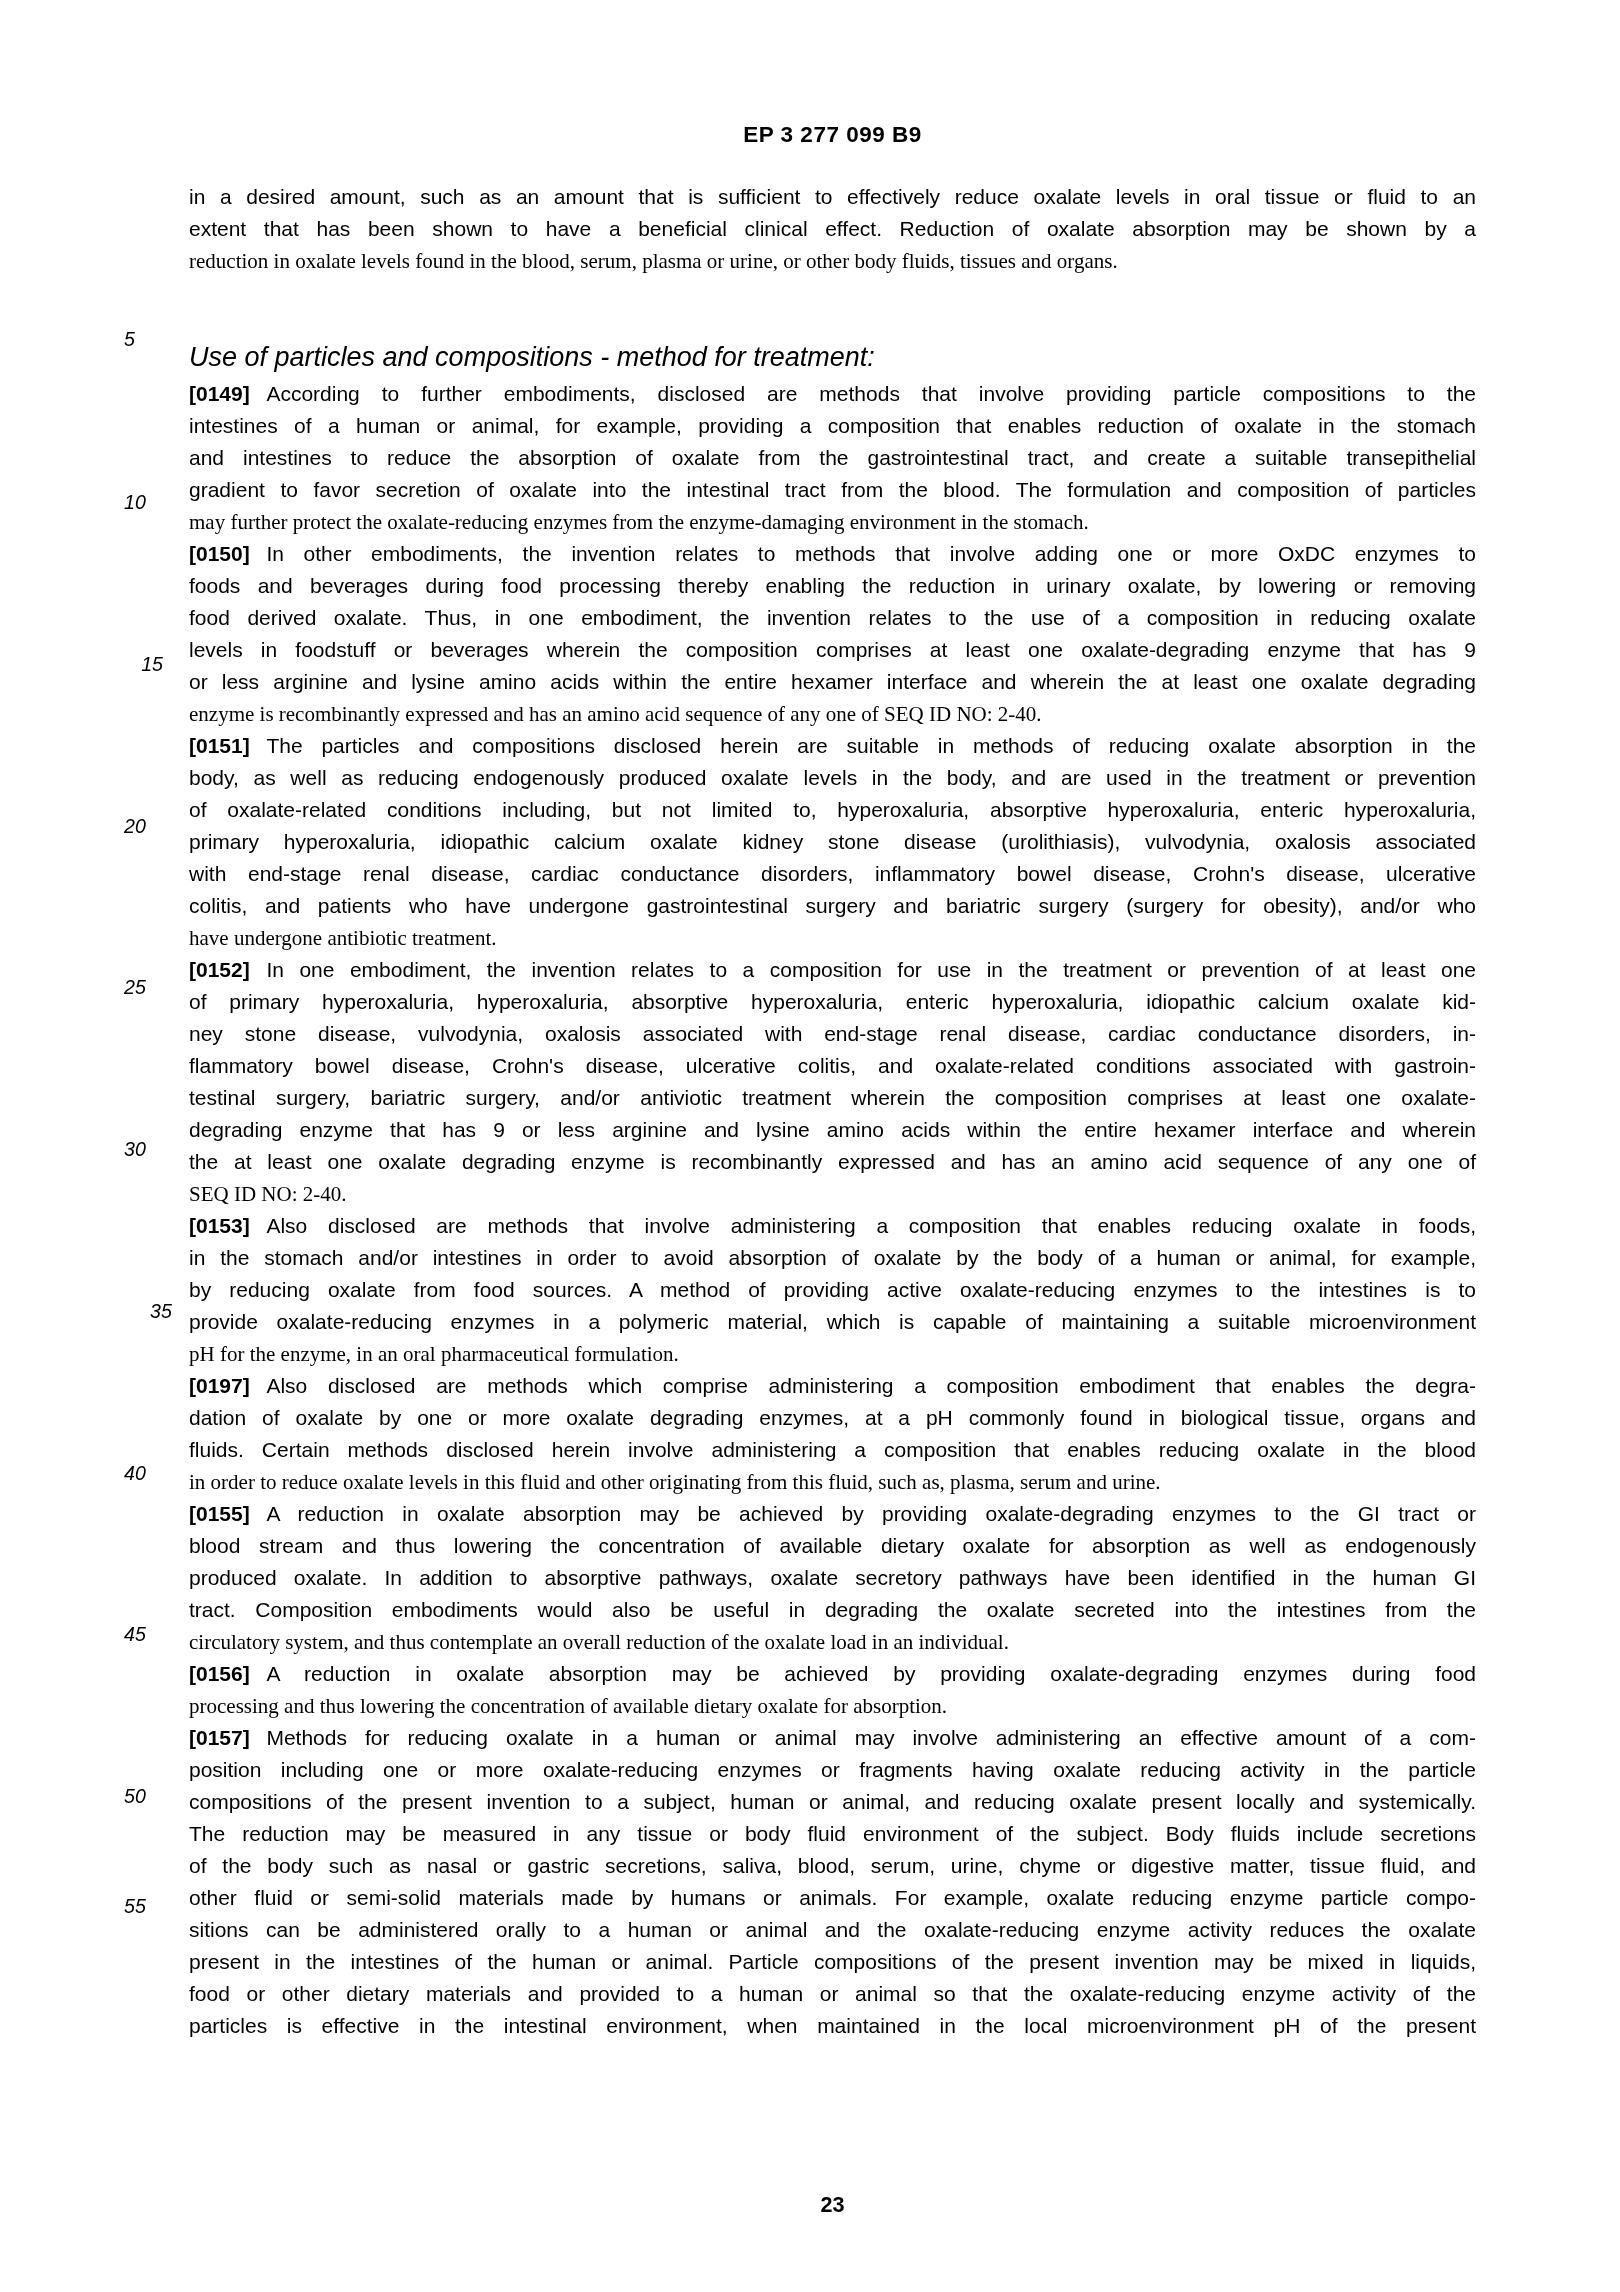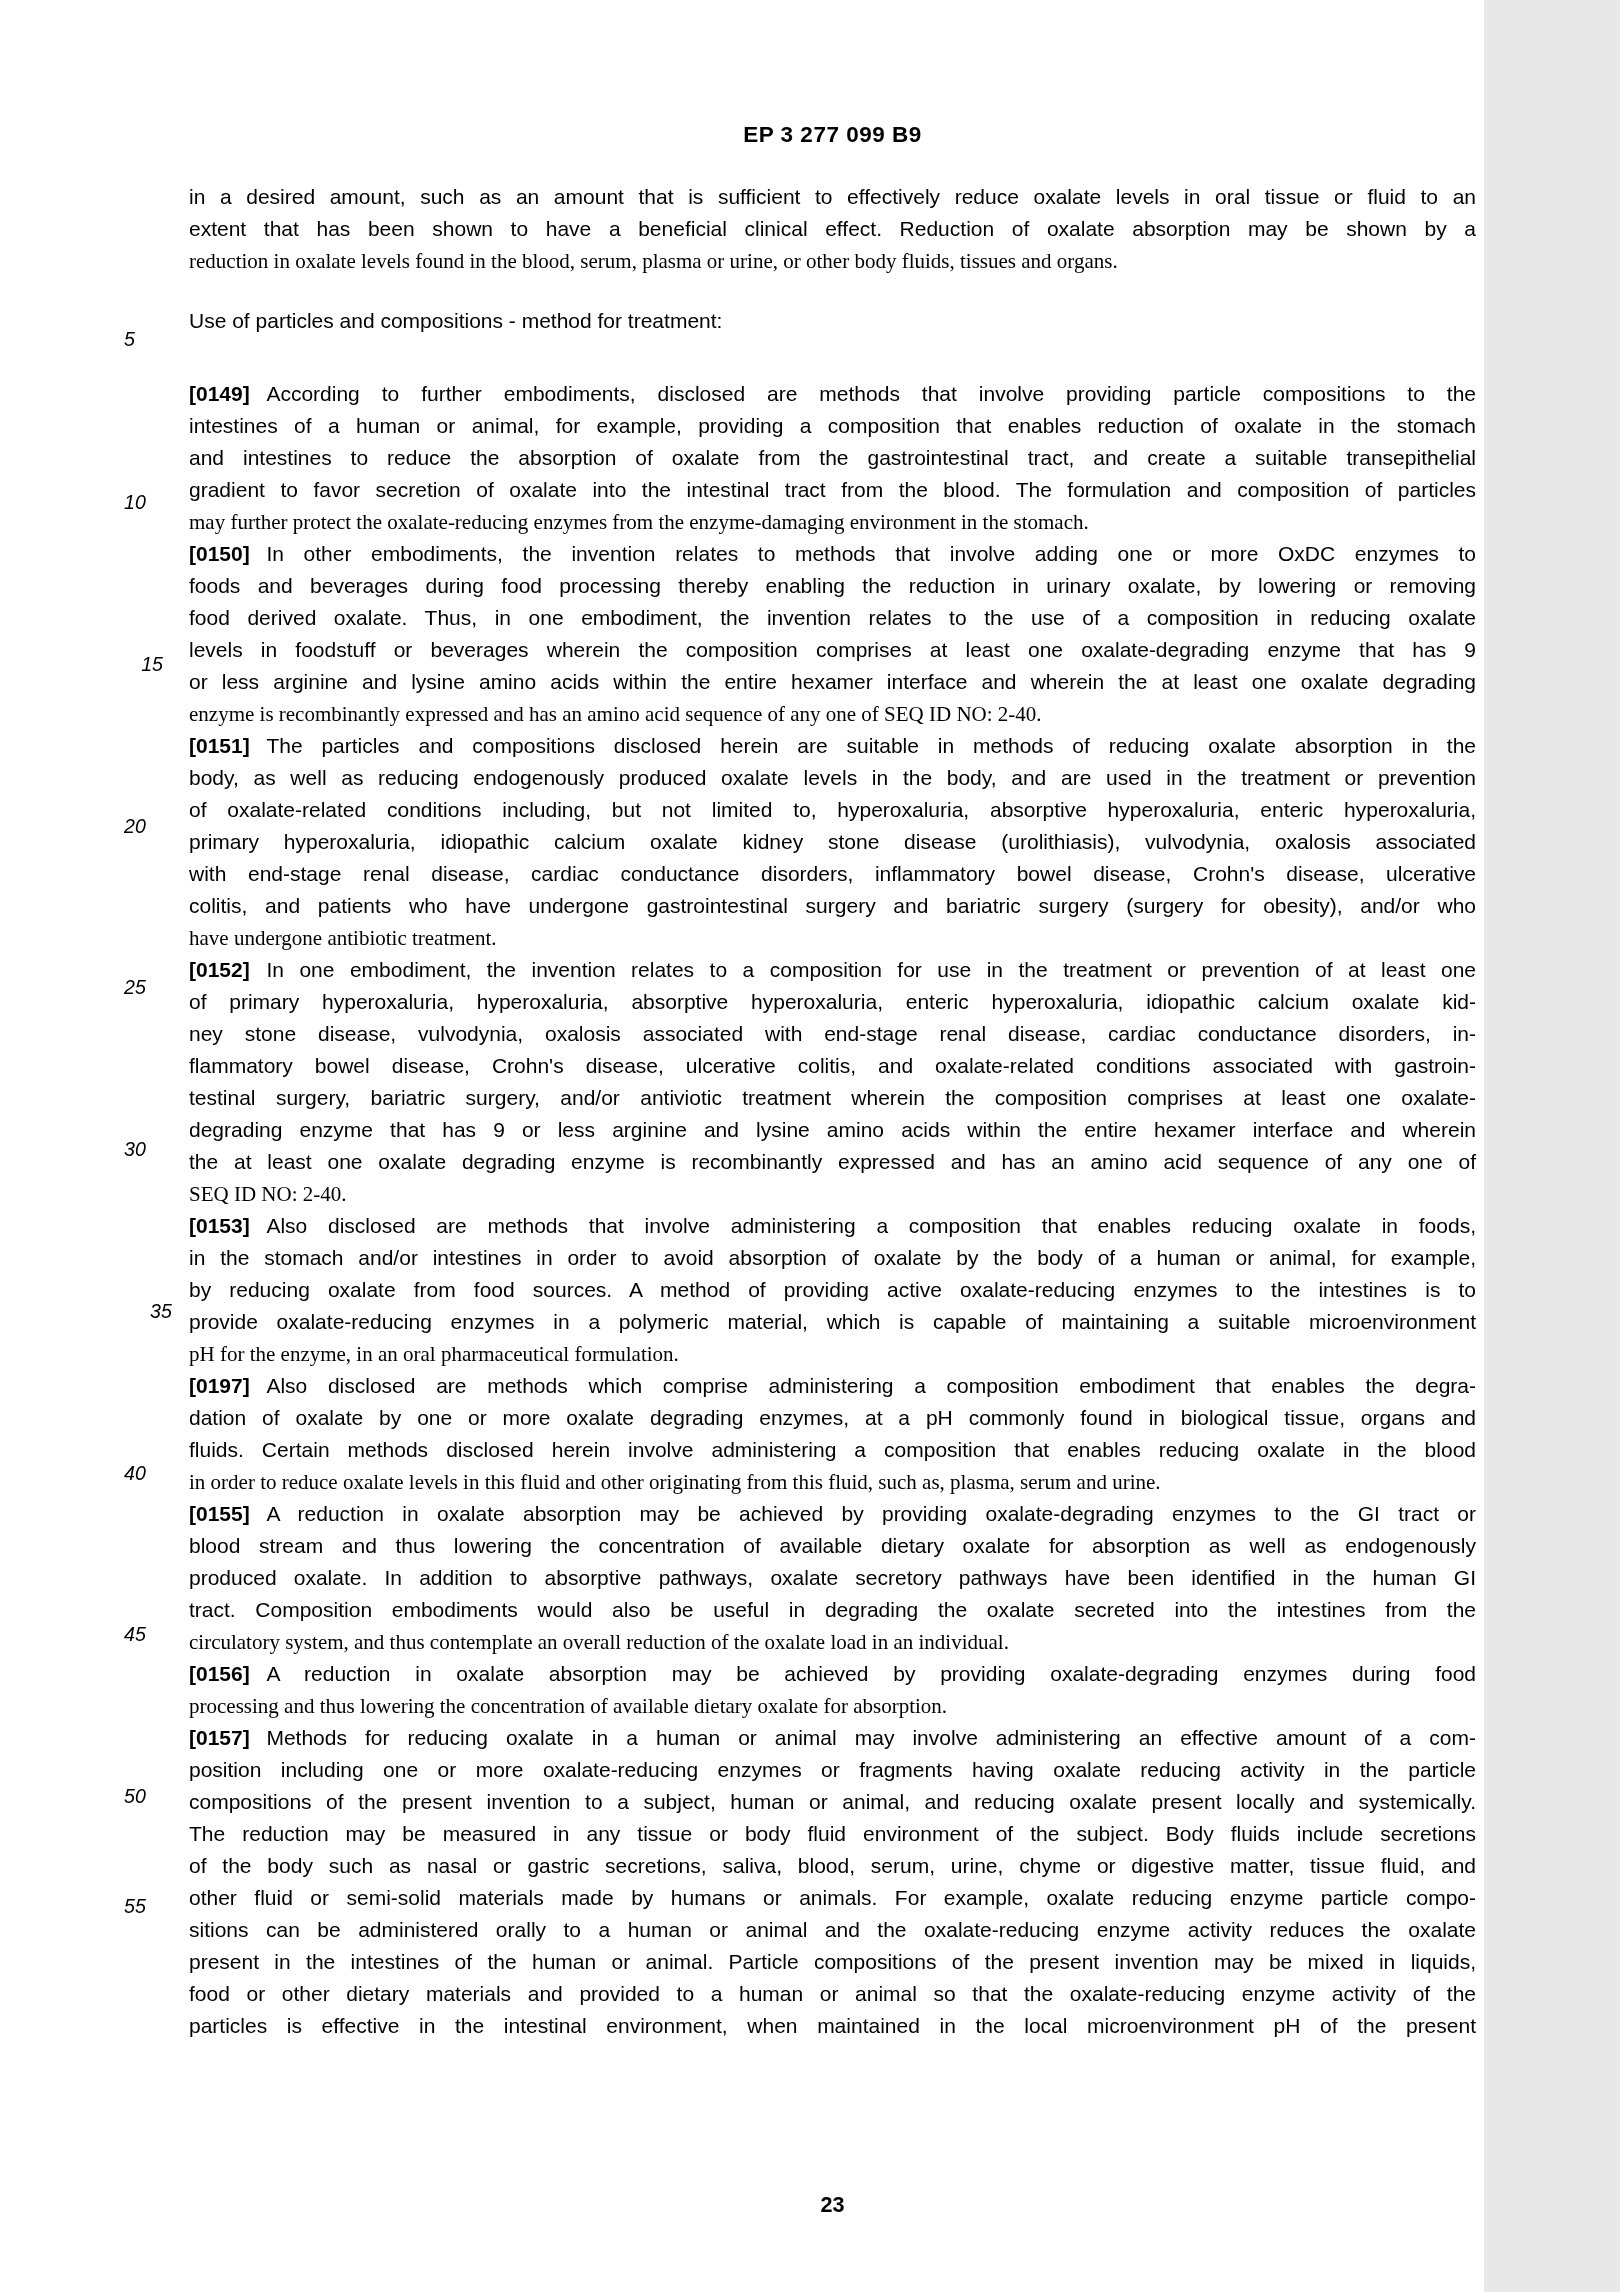--- a/index.html
+++ b/index.html
@@ -1,18 +1,18 @@
 <!DOCTYPE html>
 <html><head>
 <meta charset="utf-8">
 <style>
   html, body { margin: 0; padding: 0; background: #e8e8e8; }
   .page {
     position: relative;
-    width: 1484px;
+    width: 1620px;
     height: 2293px;
     background: #ffffff;
     font-family: "Liberation Sans", "DejaVu Sans", sans-serif;
     color: #000000;
     overflow: hidden;
   }
   .doc-header {
     position: absolute;
     top: 122px;
     left: 189px;
@@ -32,22 +32,23 @@
     line-height: 32px;
     height: 32px;
   }
   .body-col {
     position: absolute;
     left: 189px;
     width: 1287px;
   }
   #intro  { top: 181px; }
   #heading {
-    top: 305px;
-    font-size: 21px;
+    top: 341px;
+    font-style: italic;
+    font-size: 27px;
     line-height: 32px;
   }
   #paras  { top: 378px; }
   .para { }
   .line {
     font-size: 21px;
     line-height: 32px;
     height: 32px;
     text-align: justify;
     text-align-last: justify;

